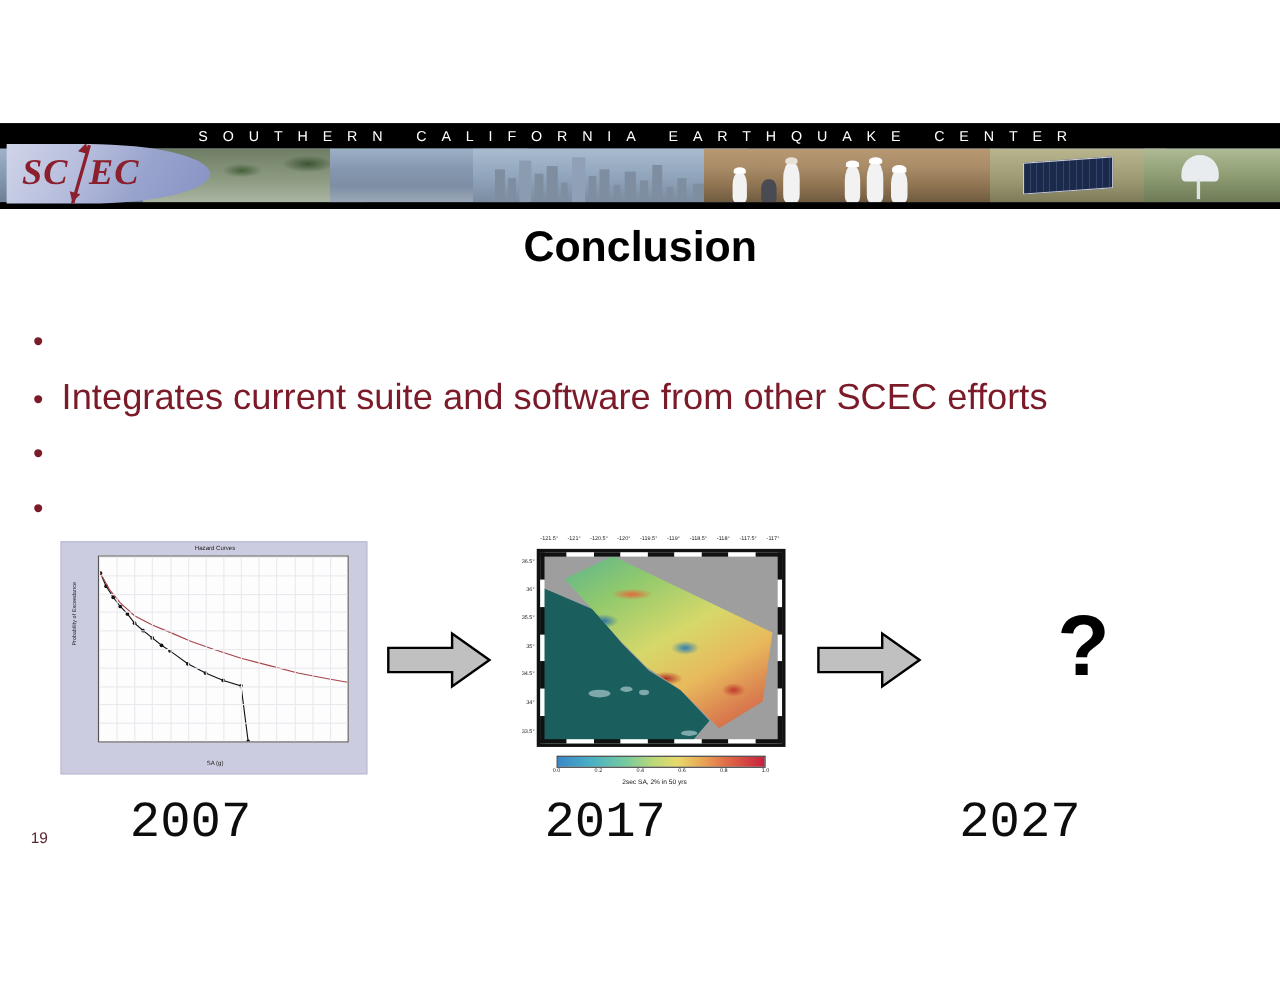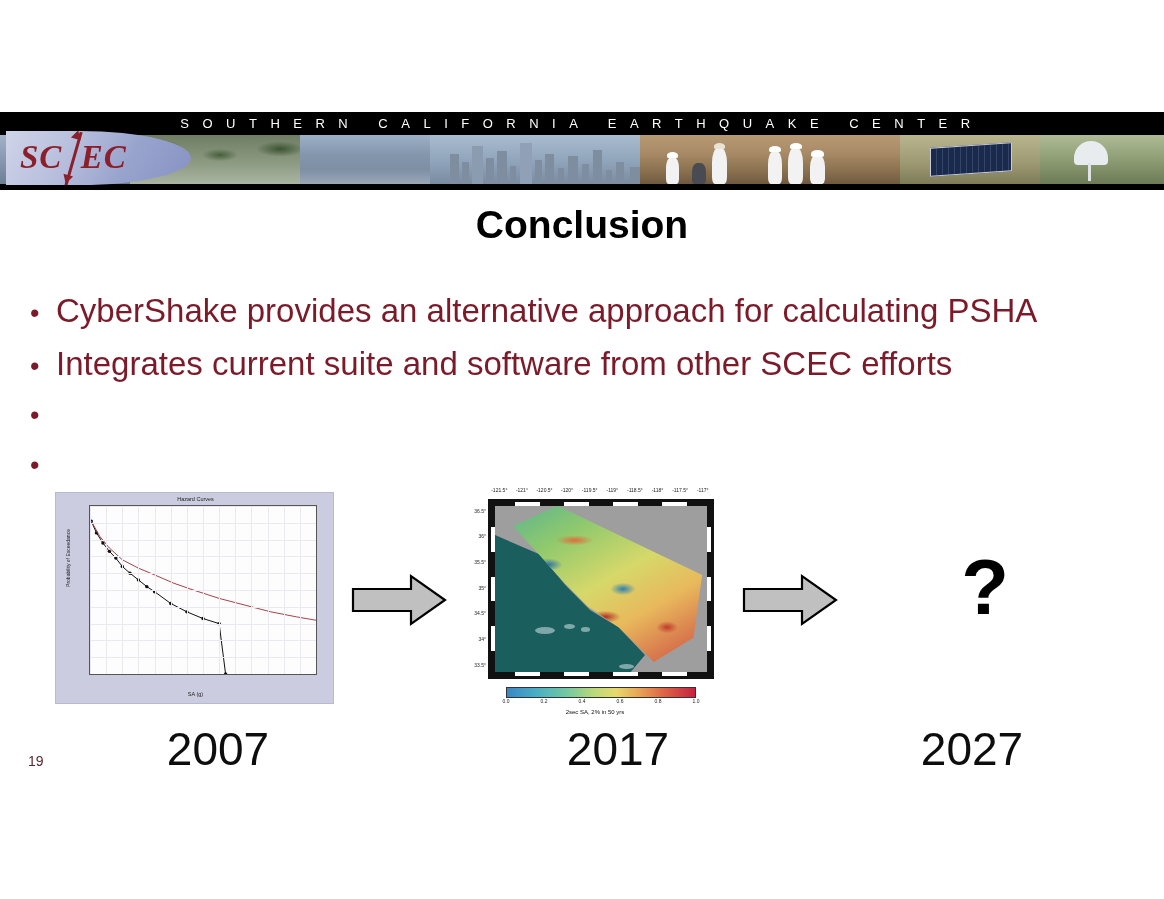--- a/index.html
+++ b/index.html
@@ -288,25 +288,24 @@
     font-weight: bold;
     color: #000;
     line-height: 78px;
   }
 
   
   .year-label {
     position: absolute;
     font-size: 46px;
     color: #0d0d0d;
-    font-family: Liberation Sans, sans-serif;
-    text-align: center;
+    font-family: Liberation Mono, monospace;
   }
   #year-2007 { left: 118px; top: 722px; width: 200px; }
-  #year-2017 { left: 518px; top: 722px; width: 200px; }
+  #year-2017 { left: 495px; top: 722px; width: 200px; }
   #year-2027 { left: 872px; top: 722px; width: 200px; }
 
   
   #slide-number {
     position: absolute;
     left: 28px; top: 753px;
     font-size: 14px;
     color: #5c2630;
   }
 </style>
@@ -366,21 +365,20 @@
   <div id="scec-slash"></div>
   <div class="scec-arrow" id="scec-arrow-up"></div>
   <div class="scec-arrow" id="scec-arrow-dn"></div>
 </div>
 
 <div id="slide-title">Conclusion</div>
 
 <ul id="bullet-list">
   <li>
     <span class="bullet-dot">•</span>
-    <span>CyberShake provides an alternative approach for calculating PSHA</span>
   </li>
   <li>
     <span class="bullet-dot">•</span>
     <span>Integrates current suite and software from other SCEC efforts</span>
   </li>
   <li>
     <span class="bullet-dot">•</span>
   </li>
   <li>
     <span class="bullet-dot">•</span>

